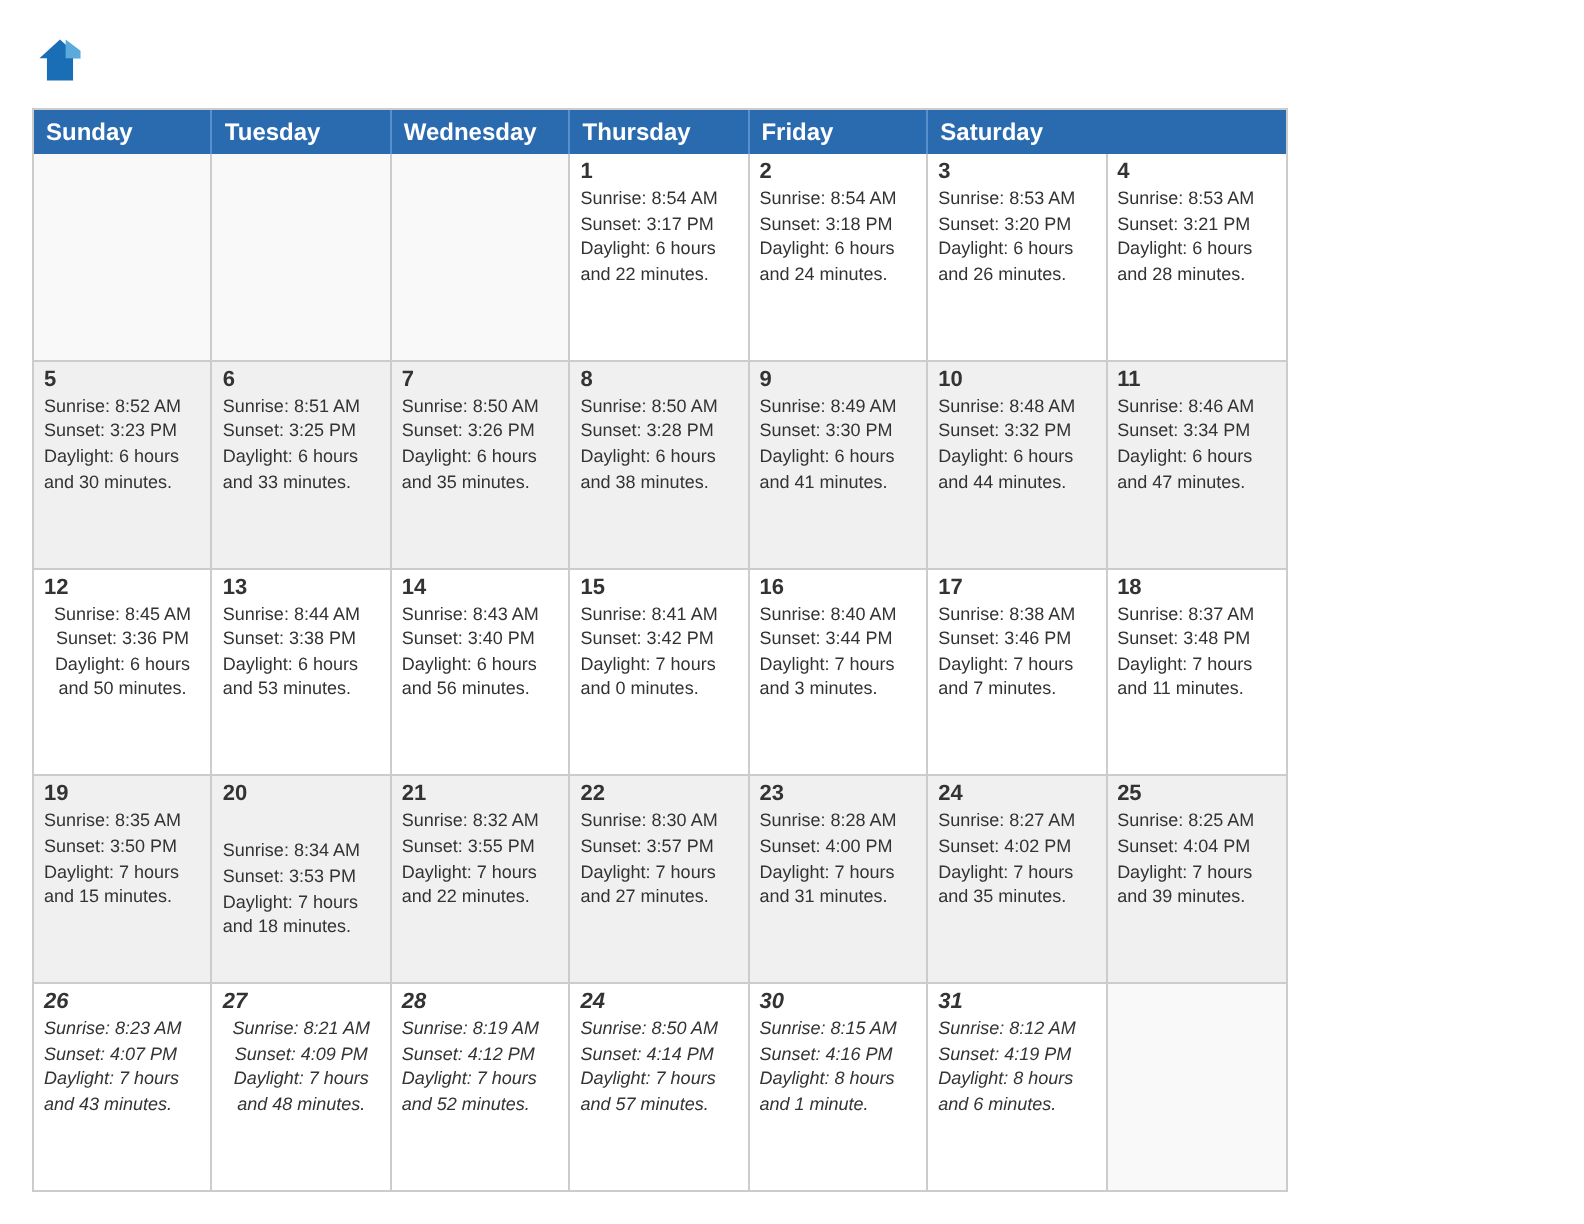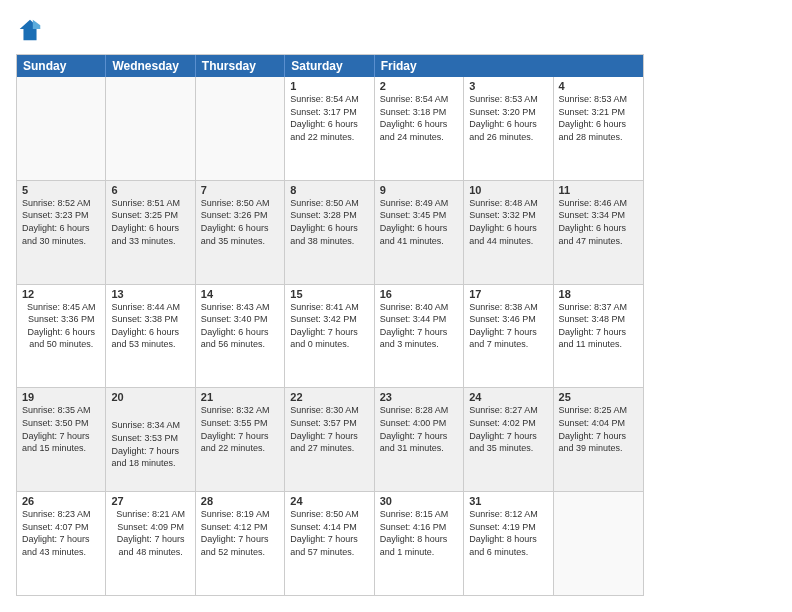--- a/index.html
+++ b/index.html
@@ -74,21 +74,21 @@
       flex: 1;
       display: flex;
       flex-direction: column;
     }
     .week-row {
       display: grid;
       grid-template-columns: repeat(7, 1fr);
       flex: 1;
       border-bottom: 1px solid #ccc;
     }
-    .week-row:last-child { border-bottom: none; }
+    .week-row:last-child { border-bottom: none; font-style: italic; }
     .day-cell {
       border-right: 1px solid #ccc;
       padding: 3px 5px;
       font-size: 9.5px;
       color: #333;
       background: #fff;
       vertical-align: top;
       min-height: 0;
     }
     .day-cell:last-child { border-right: none; }
@@ -122,24 +122,25 @@
     </div>
     <div class="title-block">
       <div class="month-title"></div>
       <div class="location"></div>
     </div>
   </div>
 
   <div class="calendar">
     <div class="day-headers" id="day-headers-container">
         <div class="day-header">Sunday</div>
+        <div class="day-header">Tuesday</div>
         <div class="day-header">Wednesday</div>
         <div class="day-header">Thursday</div>
+        <div class="day-header">Friday</div>
         <div class="day-header">Saturday</div>
-        <div class="day-header">Friday</div>
       </div>
     <div class="calendar-body" id="calendar-body-container">
         <div class="week-row">
           <div class="day-cell empty"></div>
           <div class="day-cell empty"></div>
           <div class="day-cell empty"></div>
           <div class="day-cell">
             <div class="day-num">1</div>
             <div class="day-info" style="white-space: pre-line;">Sunrise: 8:54 AM
 Sunset: 3:17 PM
@@ -193,21 +194,21 @@
           <div class="day-cell shaded">
             <div class="day-num">8</div>
             <div class="day-info" style="white-space: pre-line;">Sunrise: 8:50 AM
 Sunset: 3:28 PM
 Daylight: 6 hours
 and 38 minutes.</div>
           </div>
           <div class="day-cell shaded">
             <div class="day-num">9</div>
             <div class="day-info" style="white-space: pre-line;">Sunrise: 8:49 AM
-Sunset: 3:45 PM
+Sunset: 3:30 PM
 Daylight: 6 hours
 and 41 minutes.</div>
           </div>
           <div class="day-cell shaded">
             <div class="day-num">10</div>
             <div class="day-info" style="white-space: pre-line;">Sunrise: 8:48 AM
 Sunset: 3:32 PM
 Daylight: 6 hours
 and 44 minutes.</div>
           </div>

